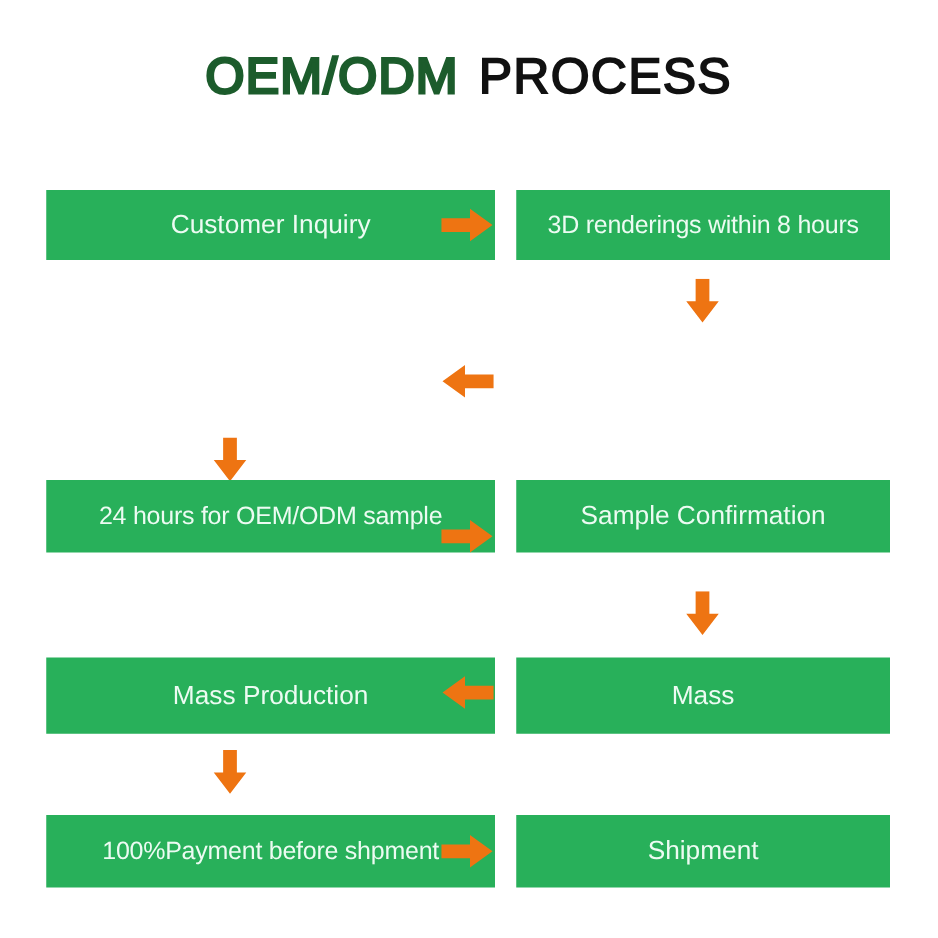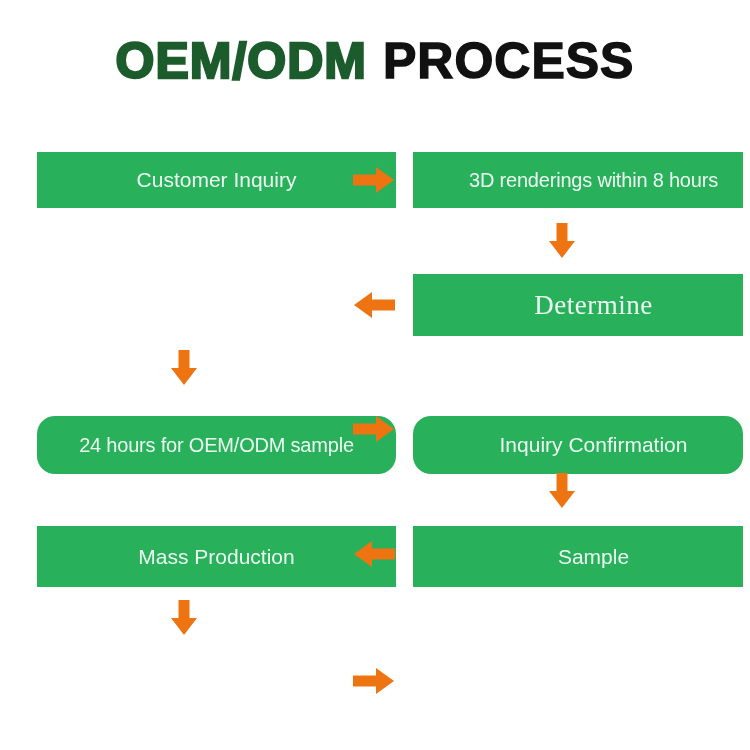--- a/index.html
+++ b/index.html
@@ -15,22 +15,22 @@
     overflow: hidden;
   }
 
   
   .title {
     position: absolute;
     top: 30px; left: 0;
     width: 100%;
     margin: 0;
     text-align: center;
-    font-size: 50px;
-    font-weight: 700;
+    font-size: 40px;
+    font-weight: 400;
     letter-spacing: 1px;
     line-height: 62px;
     white-space: nowrap;
   }
   .title .t-green {
     color: var(--title-green, #1c5c2c);
     -webkit-text-stroke: 2.4px var(--title-green, #1c5c2c);
   }
   .title .t-black {
     color: var(--title-black, #111111);
@@ -50,25 +50,25 @@
     white-space: nowrap;
     text-align: center;
   }
   .box.long { font-size: 20px; letter-spacing: -0.2px; }
   .box.serif {
     font-family: "Liberation Serif", serif;
     font-size: 27px;
     letter-spacing: 0.5px;
   }
   .col-l { left: 37px;  width: 359px; }
-  .col-r { left: 413px; width: 299px; padding-left: 31px; }
+  .col-r { left: 413px; width: 299px; }
 
   .r1 { top: 152px; height: 56px; }
   .r2 { top: 274px; height: 62px; }
-  .r3 { top: 416px; height: 58px; border-radius: 18px; }
+  .r3 { top: 384px; height: 58px; }
   .r4 { top: 526px; height: 61px; }
   .r5 { top: 652px; height: 58px; }
 
   
   .arrow { position: absolute; display: block; }
   .arrow polygon { fill: var(--arrow-orange, #ee7412); }
   .h-arrow { left: 353px; width: 42px; height: 28px; }
   .ha1 { top: 166px; }
   .ha2 { top: 291px; }
   .ha3 { top: 415px; }
@@ -92,40 +92,41 @@
       <polygon points="0,8.5 23,8.5 23,1 41,14 23,27 23,19.5 0,19.5"></polygon>
     </svg>
   <div class="box col-r r1 long">3D renderings within 8 hours</div>
   <svg class="arrow v-arrow va1" viewBox="0 0 28 36">
       <polygon points="8.5,0 19.5,0 19.5,18 27,18 14,35 1,18 8.5,18"></polygon>
     </svg>
 
   <svg class="arrow h-arrow ha2" viewBox="0 0 42 28">
       <polygon points="42,8.5 19,8.5 19,1 1,14 19,27 19,19.5 42,19.5"></polygon>
     </svg>
-  <div class="box col-r r2 serif">Determine</div>
   <svg class="arrow v-arrow va2" viewBox="0 0 28 36">
       <polygon points="8.5,0 19.5,0 19.5,18 27,18 14,35 1,18 8.5,18"></polygon>
     </svg>
 
   <div class="box col-l r3 long">24 hours for OEM/ODM sample</div>
   <svg class="arrow h-arrow ha3" viewBox="0 0 42 28">
       <polygon points="0,8.5 23,8.5 23,1 41,14 23,27 23,19.5 0,19.5"></polygon>
     </svg>
-  <div class="box col-r r3">Inquiry Confirmation</div>
+  <div class="box col-r r3">Sample Confirmation</div>
   <svg class="arrow v-arrow va3" viewBox="0 0 28 36">
       <polygon points="8.5,0 19.5,0 19.5,18 27,18 14,35 1,18 8.5,18"></polygon>
     </svg>
 
   <div class="box col-l r4">Mass Production</div>
   <svg class="arrow h-arrow ha4" viewBox="0 0 42 28">
       <polygon points="42,8.5 19,8.5 19,1 1,14 19,27 19,19.5 42,19.5"></polygon>
     </svg>
-  <div class="box col-r r4">Sample</div>
+  <div class="box col-r r4">Mass</div>
   <svg class="arrow v-arrow va4" viewBox="0 0 28 36">
       <polygon points="8.5,0 19.5,0 19.5,18 27,18 14,35 1,18 8.5,18"></polygon>
     </svg>
 
+  <div class="box col-l r5 long">100%Payment before shpment</div>
   <svg class="arrow h-arrow ha5" viewBox="0 0 42 28">
       <polygon points="0,8.5 23,8.5 23,1 41,14 23,27 23,19.5 0,19.5"></polygon>
     </svg>
+  <div class="box col-r r5">Shipment</div>
 
 </div>
 
 </body></html>

